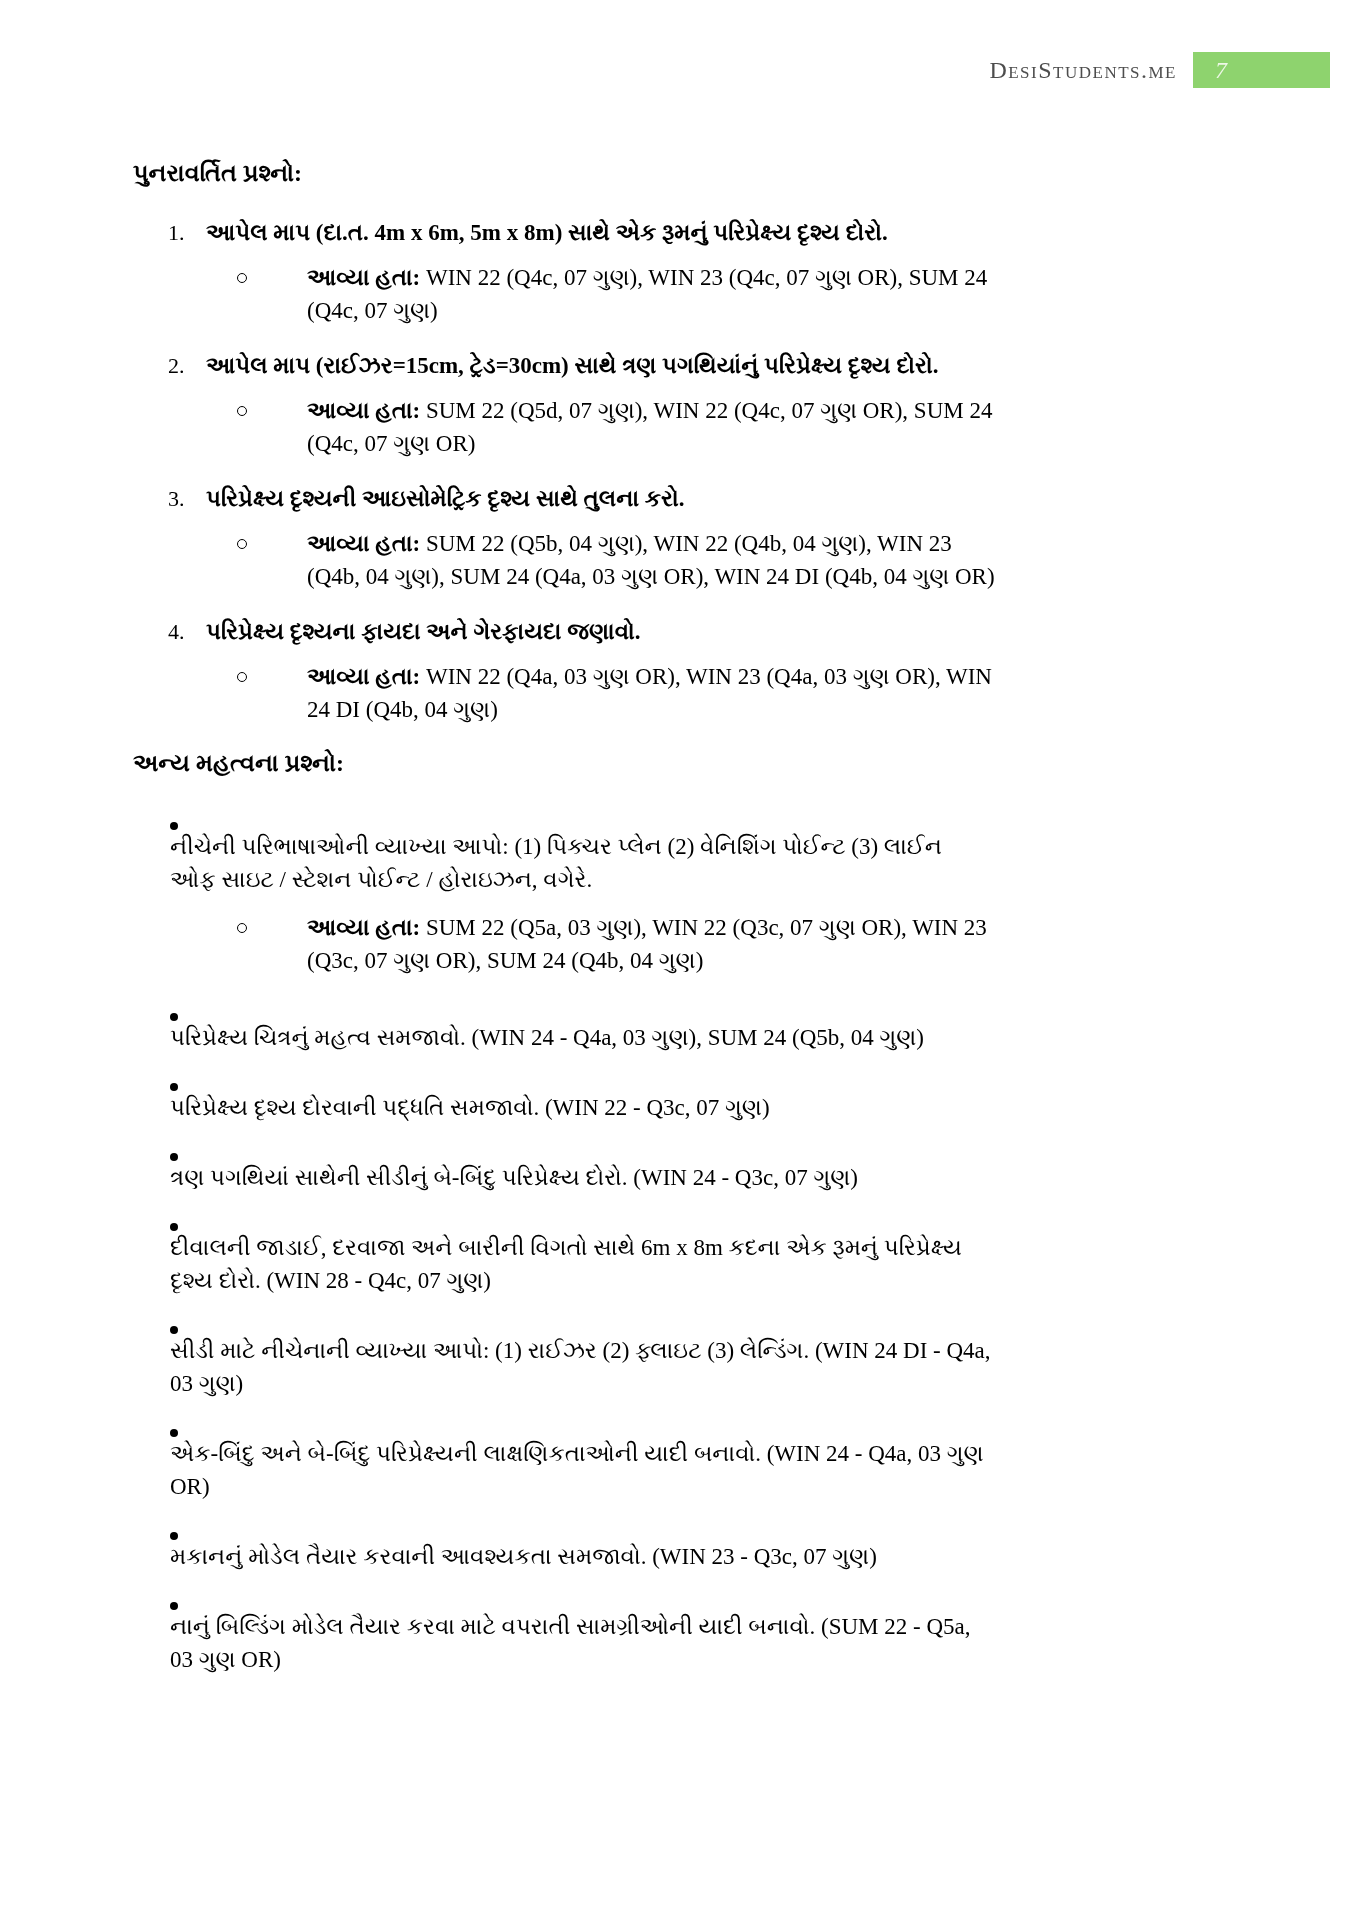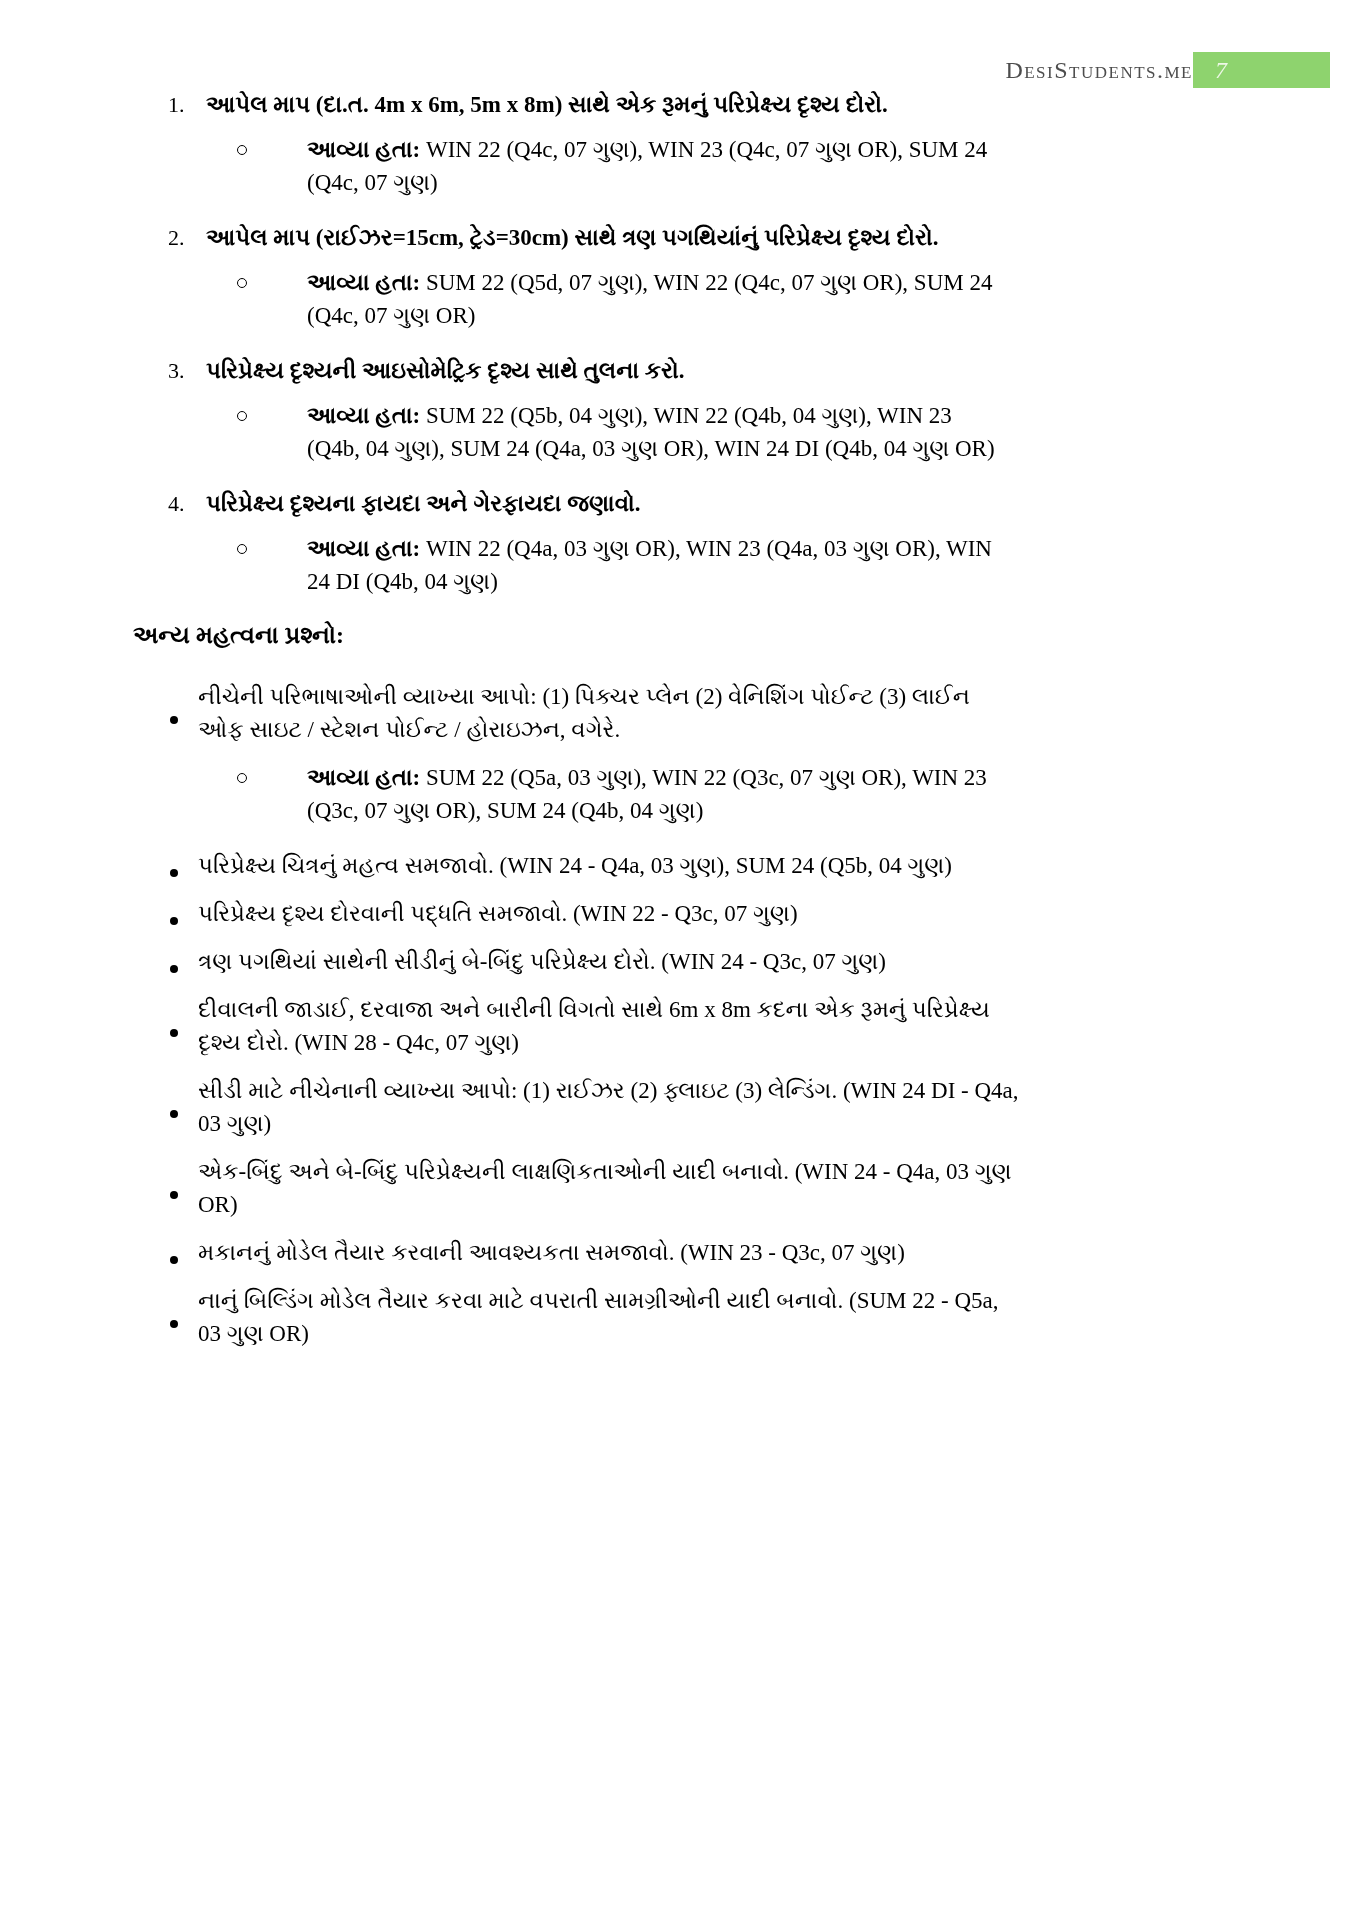--- a/index.html
+++ b/index.html
@@ -12,21 +12,21 @@
     background: #ffffff;
     font-family: "Liberation Serif", "DejaVu Serif", serif;
     color: #000;
     overflow: hidden;
   }
   
   .header {
     display: flex;
     justify-content: flex-end;
     align-items: center;
-    gap: 0;
+    gap: 16px;
     padding: 52px 28px 0 0;
   }
   .site {
     font-variant: small-caps;
     letter-spacing: 1.5px;
     font-size: 24px;
     color: #4d4d4d;
   }
   .badge {
     width: 137px;
@@ -88,23 +88,24 @@
     border: 1.5px solid #000;
     border-radius: 50%;
     margin-top: 12px;
     margin-right: 24px;
   }
   .subtext { width: 692px; margin-left: 36px; }
   .subtext b { font-weight: bold; }
   
   .bitem {
     display: flex;
-    align-items: center;
+    align-items: flex-start;
     padding-left: 37px;
     margin-bottom: 15px;
+    flex-direction: column;
   }
   .dot {
     flex: 0 0 8px;
     width: 8px;
     height: 8px;
     background: #000;
     border-radius: 50%;
     margin-top: 14px;
     margin-right: 20px;
   }
@@ -118,20 +119,21 @@
   <div class="header">
     <span class="site">DesiStudents.me</span>
     <div class="badge">
       <span>7</span>
     </div>
   </div>
 
 
   <div class="content">
 
+    <h2 class="sec sec-repeated">પુનરાવર્તિત પ્રશ્નો:</h2>
 
     <div class="qitem">
       <span class="num">1.</span>
       <span class="qtext">આપેલ માપ (દા.ત. 4m x 6m, 5m x 8m) સાથે એક રૂમનું પરિપ્રેક્ષ્ય દૃશ્ય દોરો.</span>
     </div>
     <div class="sub">
       <span class="omark"></span>
       <span class="subtext">
         <b>આવ્યા હતા:</b>
         <span>WIN 22 (Q4c, 07 ગુણ), WIN 23 (Q4c, 07 ગુણ OR), SUM 24 (Q4c, 07 ગુણ)</span>

